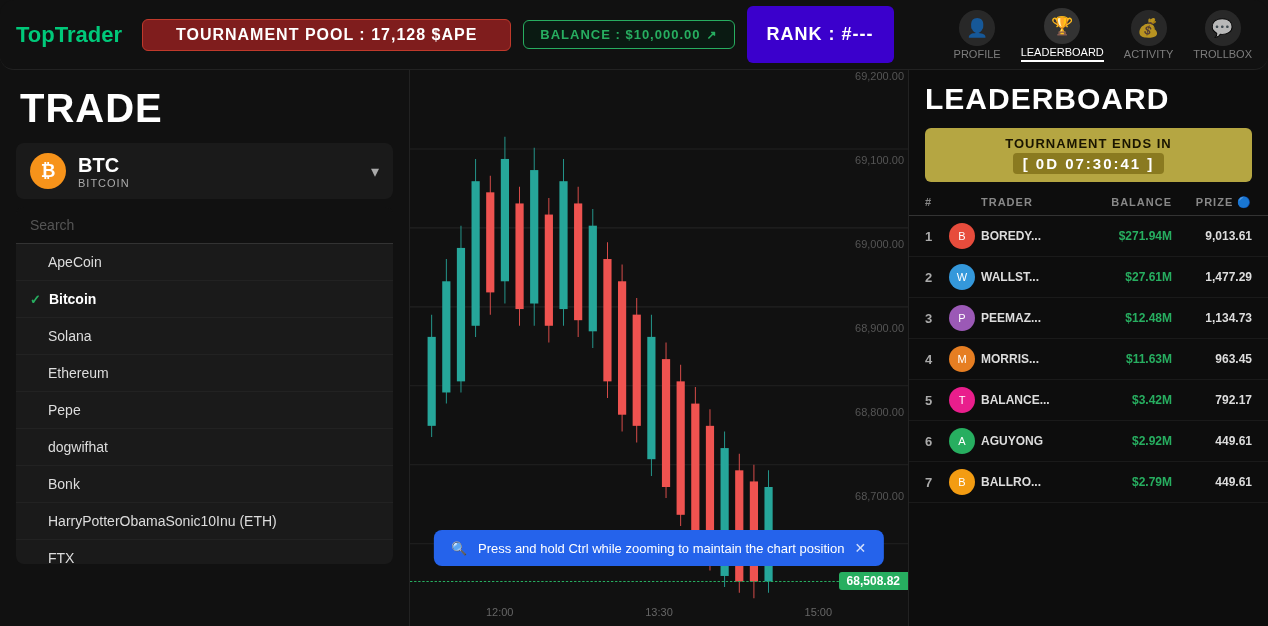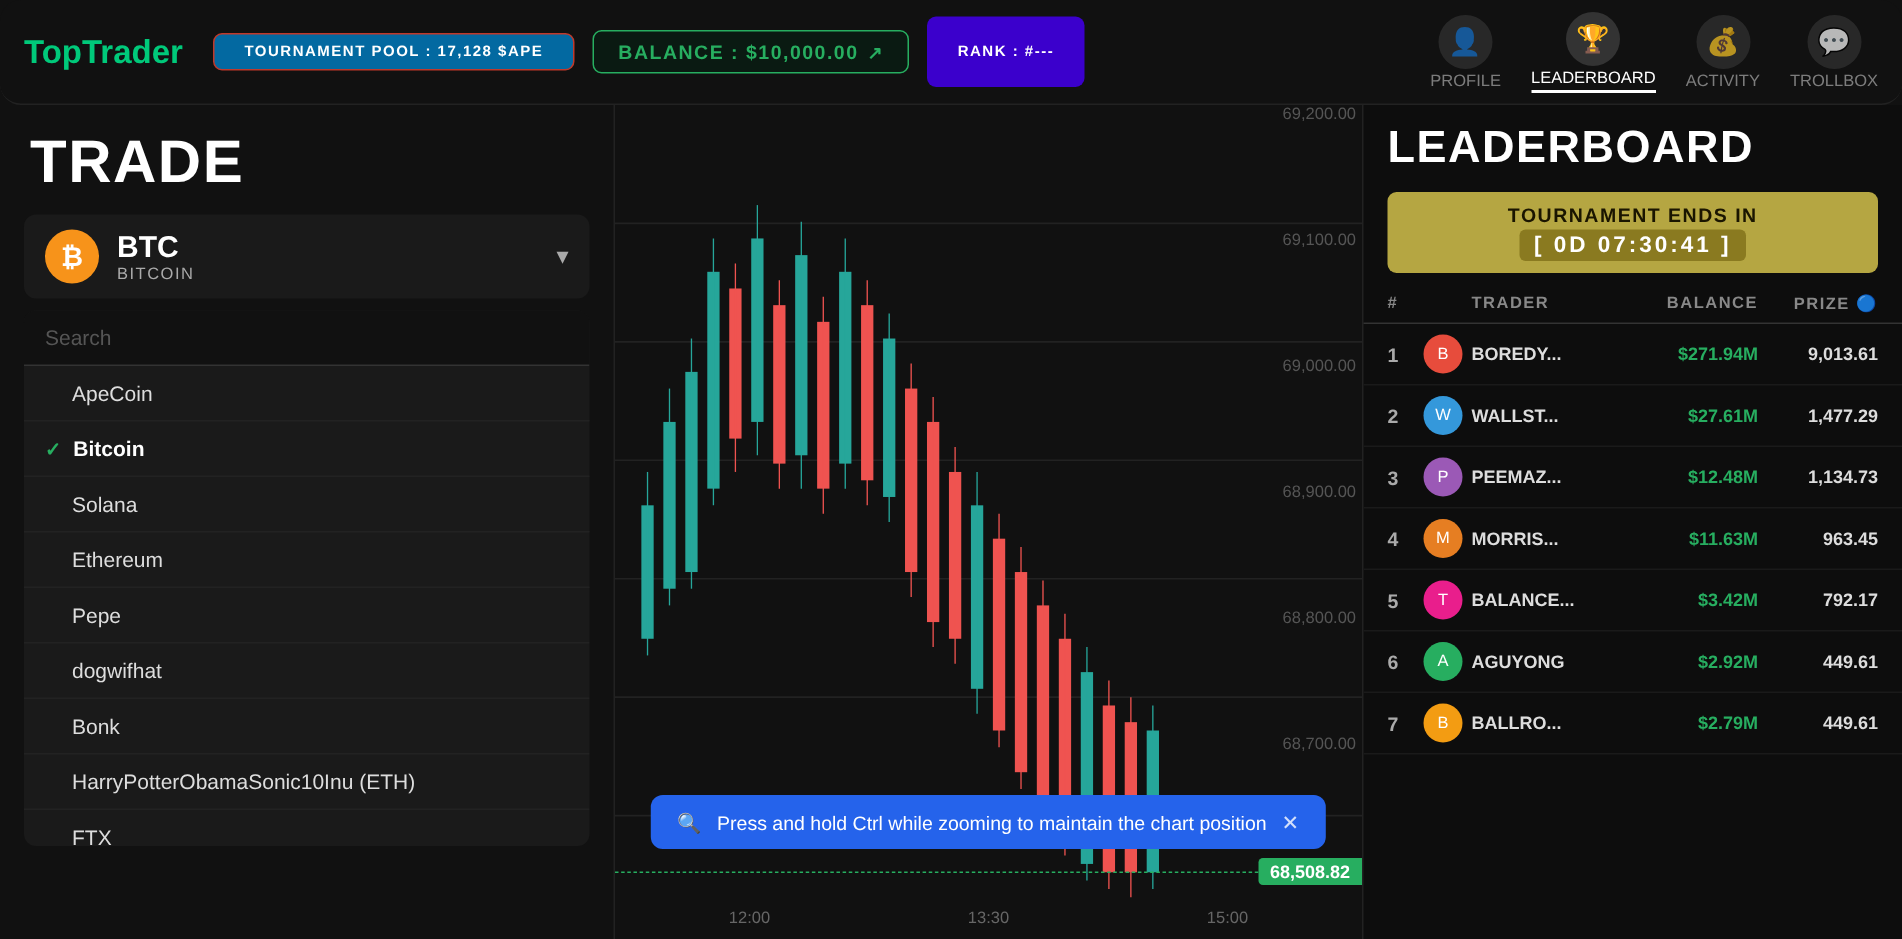--- a/index.html
+++ b/index.html
@@ -17,26 +17,26 @@
       border-radius: 14px;
     }
     .logo {
       font-size: 22px;
       font-weight: 900;
       color: #fff;
       margin-right: 8px;
     }
     .logo span { color: #00c97a; }
     .tournament-pool {
-      background: #0369a1;
+      background: #7f1d1d;
       border: 1.5px solid #c0392b;
       border-radius: 6px;
-      padding: 6px 20px;
+      padding: 6px 33px;
       color: #e74c3c;
-      font-size: 10px;
+      font-size: 16px;
       font-weight: 700;
       letter-spacing: 1px;
     }
     .tournament-pool span { color: #fff; }
     .balance-btn {
       background: #0a1a12;
       border: 1.5px solid #27ae60;
       border-radius: 6px;
       padding: 6px 16px;
       color: #27ae60;
@@ -48,21 +48,21 @@
       gap: 6px;
       cursor: pointer;
     }
     .balance-btn .ext-icon { font-size: 12px; }
     .rank-btn {
       background: #3b00cc;
       border: none;
       border-radius: 6px;
       padding: 18px 20px;
       color: #fff;
-      font-size: 10px;
+      font-size: 18px;
       font-weight: 700;
       letter-spacing: 1px;
       cursor: pointer;
     }
     .header-spacer { flex: 1; }
     .nav-icons {
       display: flex;
       gap: 20px;
       align-items: center;
     }

